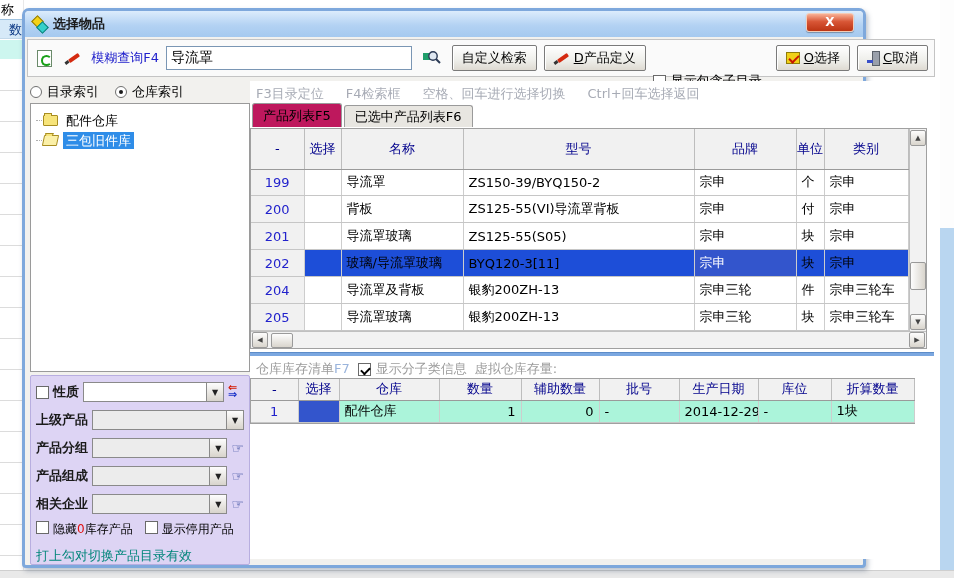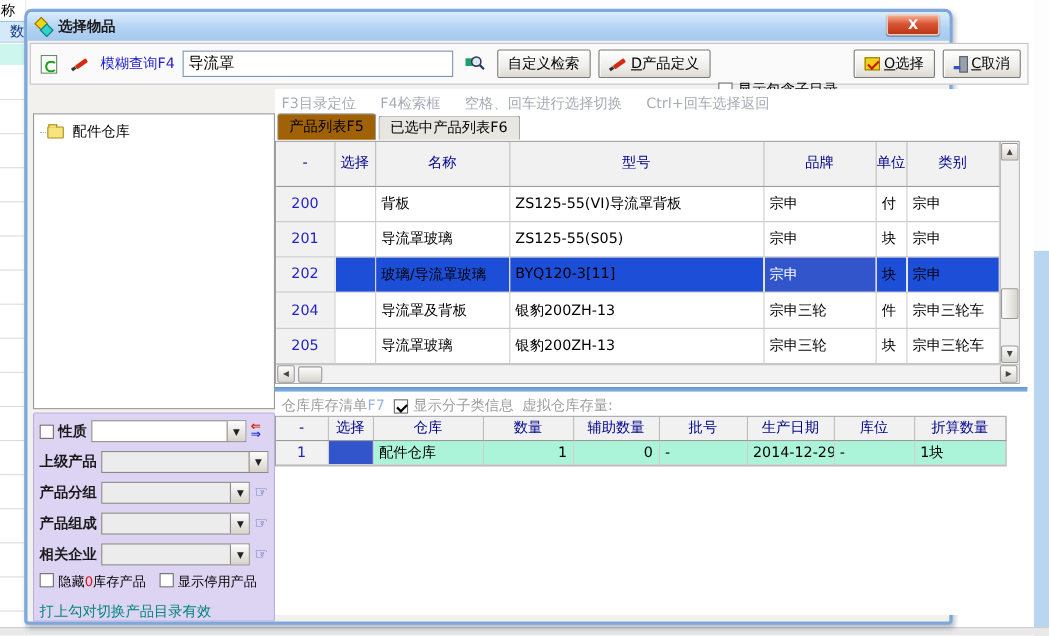--- a/index.html
+++ b/index.html
@@ -81,21 +81,21 @@
   .filter-checks { display:flex; gap:12px; margin-top:6px; white-space:nowrap; font-size:12px; align-items:center; }
   .filter-checks .lbl { display:flex; align-items:flex-start; gap:4px; }
   .red-digit { color:#e01010; }
   .filter-footer { margin-top:9px; color:#00857a; font-size:13px; }
 
   
   .main-bg { position:absolute; left:225px; top:70px; width:684px; height:478px; background:#fff; }
   .hint-row { position:absolute; left:231px; top:74px; color:#a7abb5; font-size:13px; display:flex; gap:22px; white-space:nowrap; }
   .tabs { position:absolute; left:227px; top:94px; height:22px; display:flex; align-items:flex-end; }
   .tab { height:22px; padding:0 10px; line-height:22px; border:1px solid #9a9a9a; border-bottom:none; border-radius:3px 3px 0 0; background:#e8e6e1; margin-right:2px; cursor:pointer; font-size:13px; }
-  .tab.active { background:#a16207; height:24px; line-height:24px; position:relative; z-index:2; }
+  .tab.active { background:#be185d; height:24px; line-height:24px; position:relative; z-index:2; }
 
   table { border-collapse:collapse; table-layout:fixed; }
   .table-wrap { position:absolute; left:225px; top:117px; width:677px; height:221px; border:1px solid #a0a0a0; background:#fff; display:flex; flex-direction:column; }
   .grid-zone { display:flex; flex:1; overflow:hidden; }
   .ptable { width:657px; font-size:13px; }
   .ptable th { height:40px; background:#f1f1f1; color:#00008c; font-weight:normal; border-right:1px solid #bdbdbd; border-bottom:1px solid #9a9a9a; line-height:17px; }
   .ptable td { height:22px; border-right:1px solid #cdcdcd; border-bottom:1px solid #c6c6c6; padding:0 5px; white-space:nowrap; overflow:hidden; background:#fff; }
   .ptable td.c-num { background:#f1f1f1; color:#2222cc; text-align:center; padding:0; }
   .sel-row td { background:#1d4ed8; }
   .sel-row td.c-num { background:#f1f1f1; }
@@ -189,25 +189,39 @@
       <button class="btn">
         <span class="select-icon"></span>
         <span><u>O</u><span>选择</span></span>
       </button>
       <button class="btn">
         <span class="cancel-icon"></span>
         <span><u>C</u><span>取消</span></span>
       </button>
     </div>
 
+    <div class="radio-row">
+      <span class="radio-item">
+        <span class="radio-circle"></span>
+        <span>目录索引</span>
+      </span>
+      <span class="radio-item">
+        <span class="radio-circle on"></span>
+        <span>仓库索引</span>
+      </span>
+    </div>
 
     <div class="tree-box">
       <div class="tree-item">
         <span class="folder"></span>
         <span class="tree-label">配件仓库</span>
+      </div>
+      <div class="tree-item">
+        <span class="folder open"></span>
+        <span class="tree-label selected">三包旧件库</span>
       </div>
     </div>
 
     <div class="filter-panel">
       <div class="filter-row">
         <span class="chk-box"></span>
         <span class="filter-label">性质</span>
         <span class="combo">
             <span class="combo-arrow">▼</span>
           </span>
@@ -287,20 +301,29 @@
               <th>-</th>
               <th>选择</th>
               <th>名称</th>
               <th>型号</th>
               <th>品牌</th>
               <th>单位</th>
               <th>类别</th>
             </tr>
           </thead>
           <tbody>
+            <tr>
+              <td class="c-num">199</td>
+              <td></td>
+              <td>导流罩</td>
+              <td>ZS150-39/BYQ150-2</td>
+              <td>宗申</td>
+              <td>个</td>
+              <td>宗申</td>
+            </tr>
             <tr>
               <td class="c-num">200</td>
               <td></td>
               <td>背板</td>
               <td>ZS125-55(VI)导流罩背板</td>
               <td>宗申</td>
               <td>付</td>
               <td>宗申</td>
             </tr>
             <tr>

